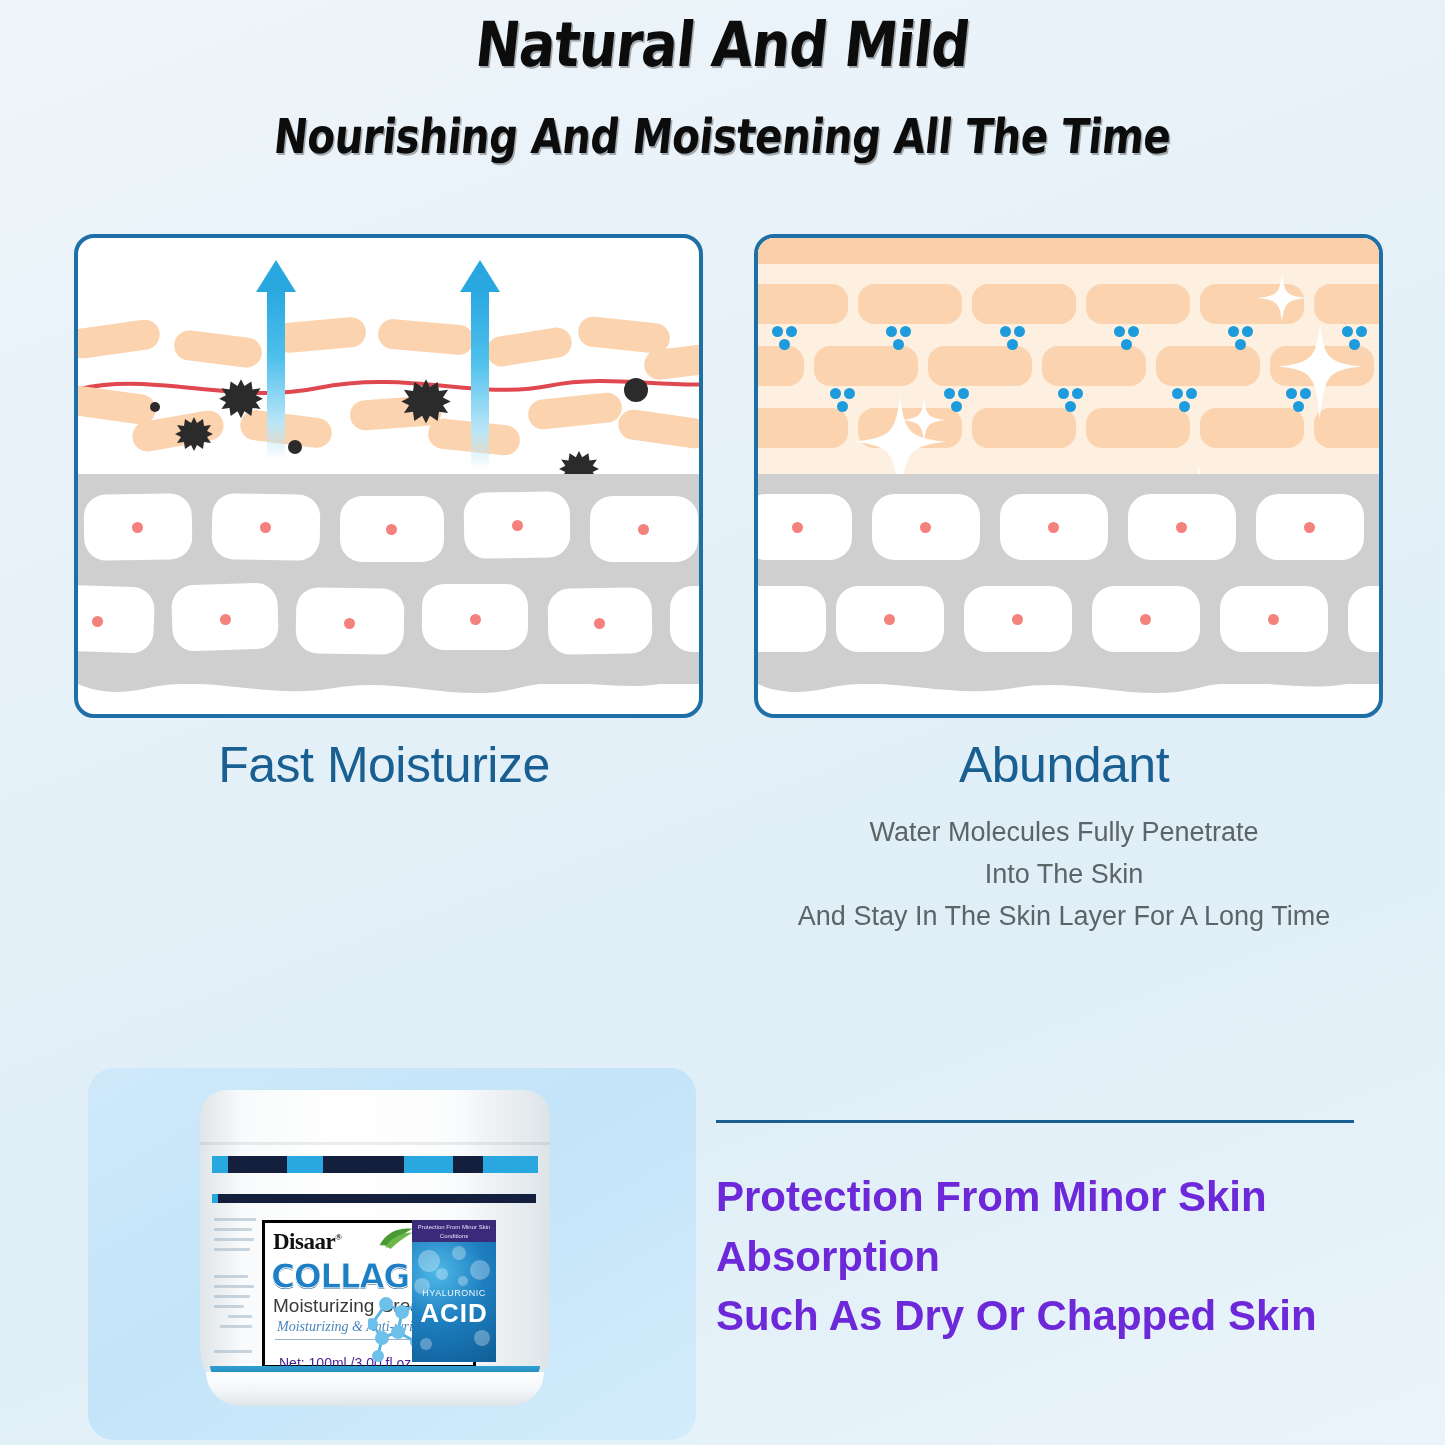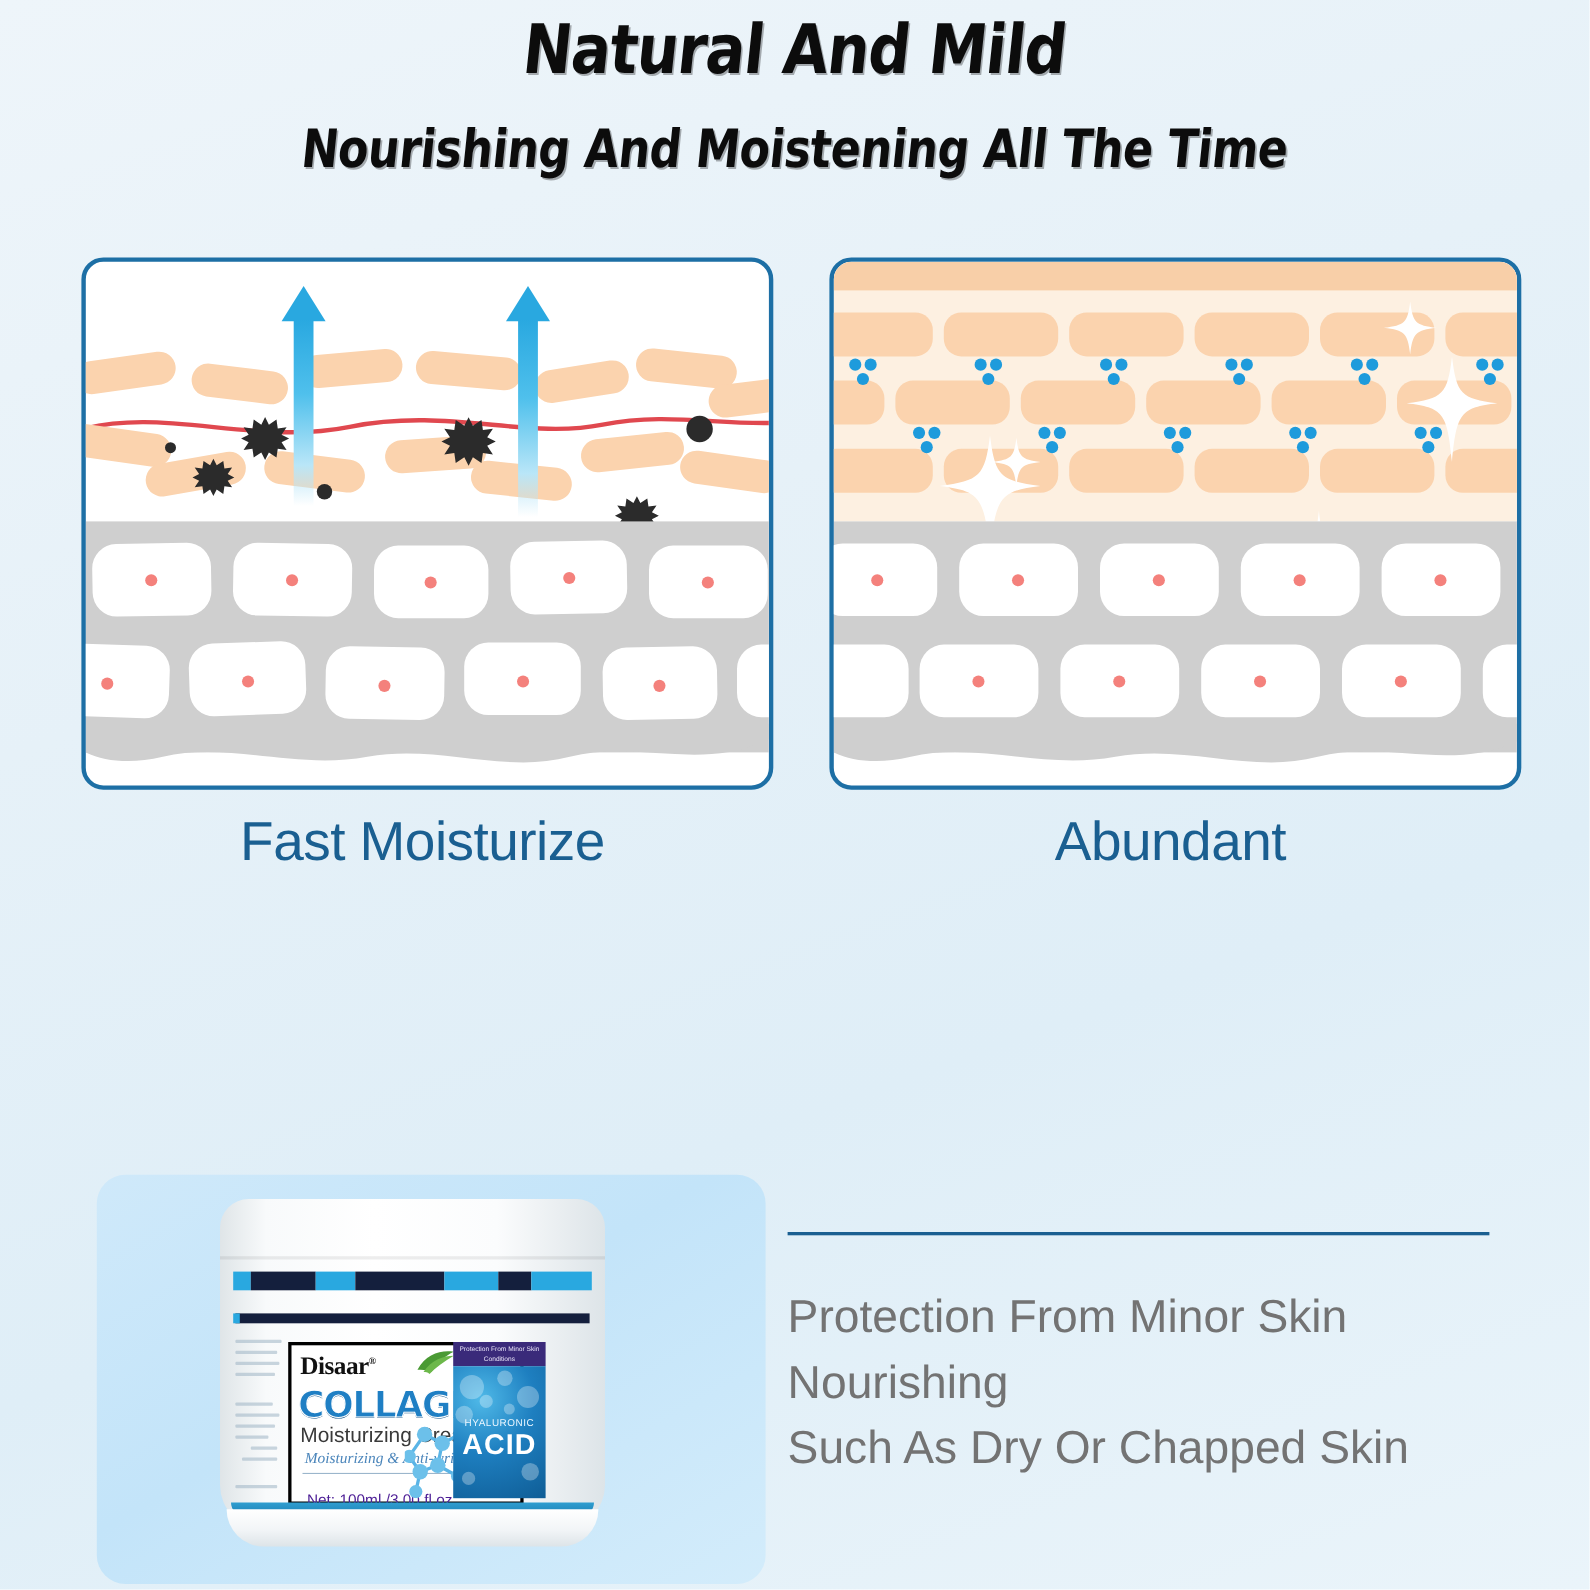--- a/index.html
+++ b/index.html
@@ -180,22 +180,22 @@
   .mol-graphic{position:absolute;left:168px;top:196px;width:60px;height:76px;}
 
   
   .fineprint{position:absolute;left:14px;top:128px;width:44px;height:150px;}
   .fineprint i{display:block;height:3px;background:#9fb4c4;opacity:.55;margin-bottom:7px;border-radius:1px;}
 
   
   .promo{position:absolute;left:716px;top:1120px;width:660px;}
   .promo .rule{width:638px;height:3px;background:#1a5f91;}
   .promo p{
-    margin:44px 0 0 0;font-size:42px;line-height:1.42;color:#737373;
-    font-family:"Liberation Sans",sans-serif;font-weight:normal;
+    margin:44px 0 0 0;font-size:42px;line-height:1.42;color:#6d28d9;
+    font-family:"Liberation Sans",sans-serif;font-weight:bold;
   }
   .promo p span{display:block;}
 </style>
 </head>
 <body>
 
 <div class="page">
 
   <div class="title">Natural And Mild</div>
   <div class="subtitle">Nourishing And Moistening All The Time</div>
@@ -408,20 +408,25 @@
       </svg>
     </div>
   </div>
 
   <div class="cap left">
     <h2>Fast Moisturize</h2>
   </div>
 
   <div class="cap right">
     <h2>Abundant</h2>
+    <p>
+      <span>Water Molecules Fully Penetrate</span>
+      <span>Into The Skin</span>
+      <span>And Stay In The Skin Layer For A Long Time</span>
+    </p>
   </div>
 
   <div class="prod-card"></div>
 
   <div class="jar">
     <div class="jar-body"></div>
     <div class="jar-lidline"></div>
 
     <div class="jar-stripe">
       <span style="width:5%;background:#29a8e0;"></span>
@@ -498,18 +503,18 @@
     </div>
 
     <div class="jar-band"></div>
     <div class="jar-foot"></div>
   </div>
 
   <div class="promo">
     <div class="rule"></div>
     <p>
       <span>Protection From Minor Skin</span>
-      <span>Nourishing</span>
+      <span>Absorption</span>
       <span>Such As Dry Or Chapped Skin</span>
     </p>
   </div>
 
 </div>
 
 </body></html>

